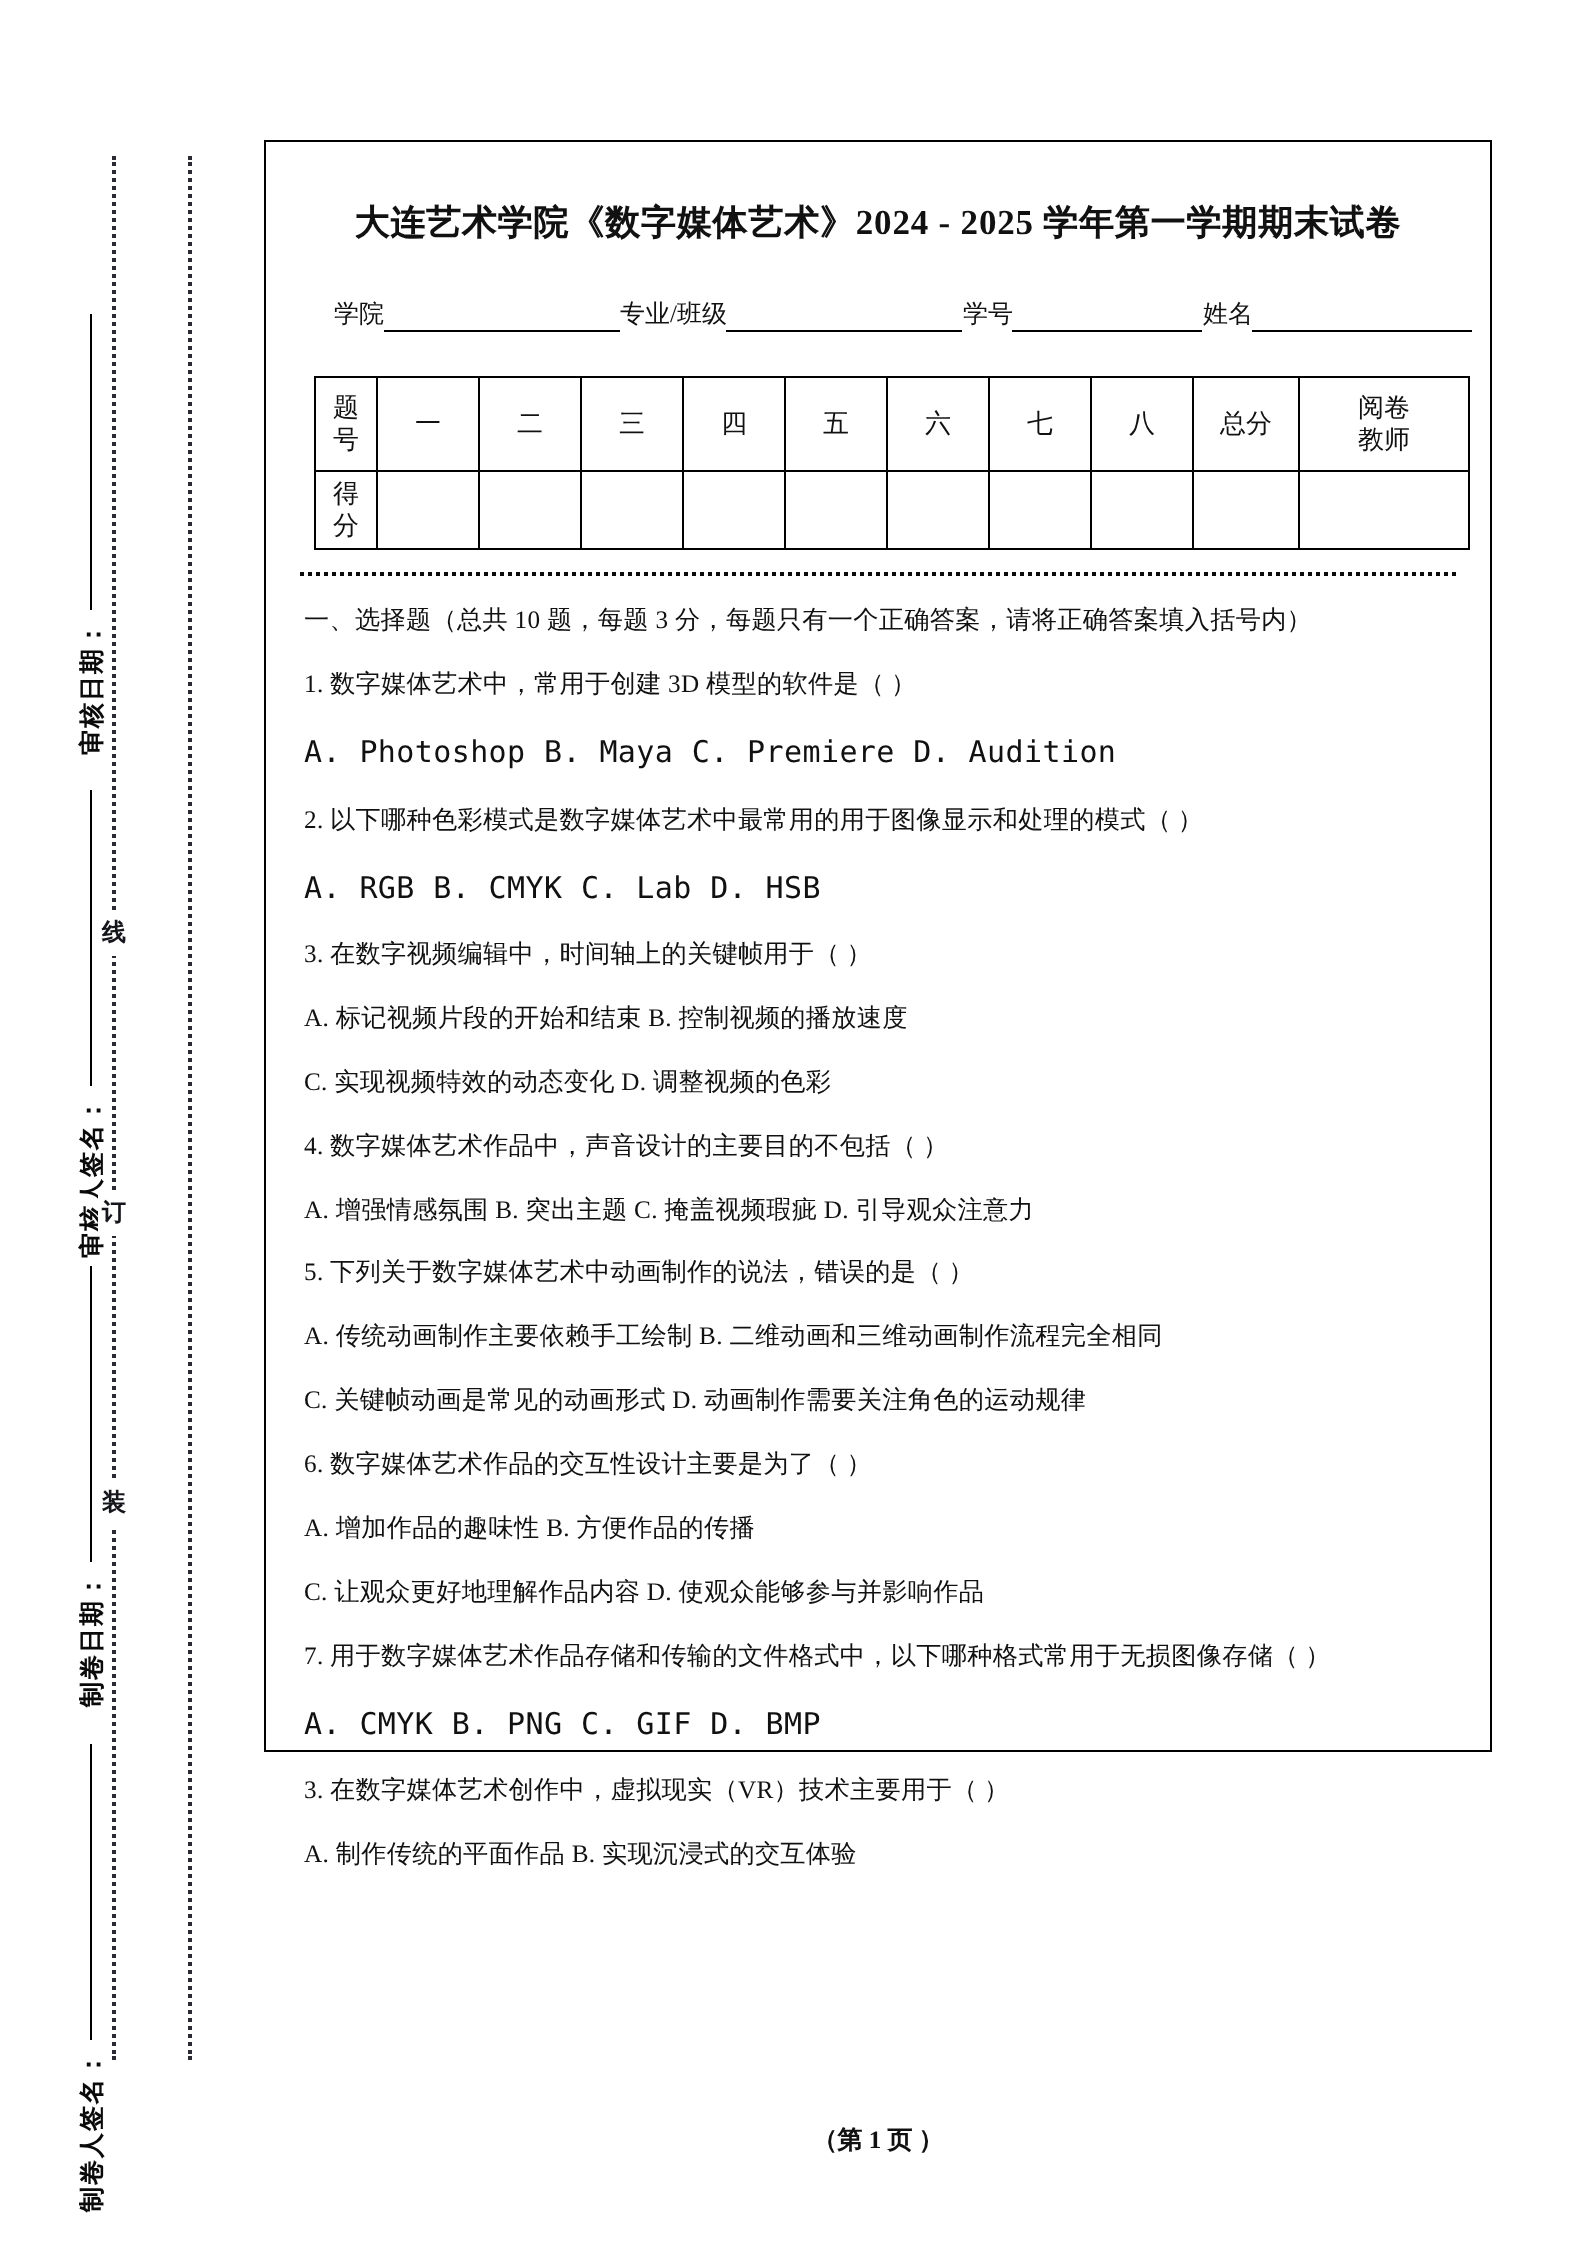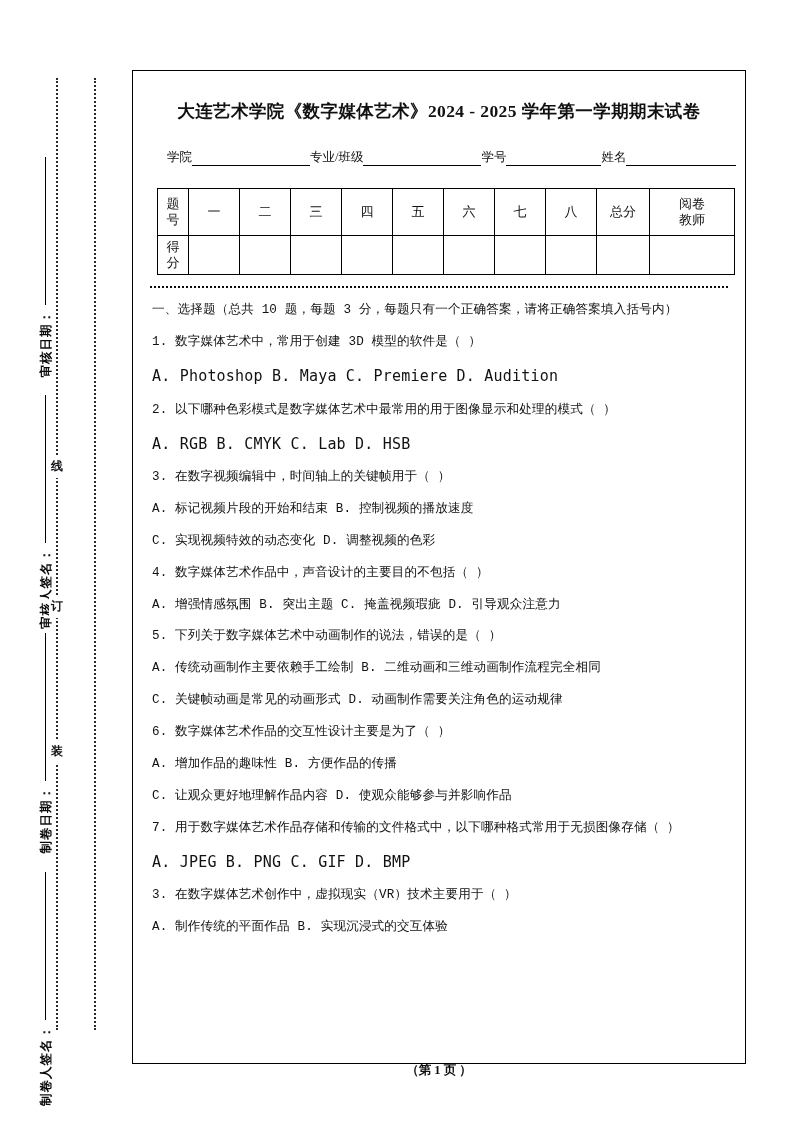--- a/index.html
+++ b/index.html
@@ -64,21 +64,21 @@
     padding: 3px 0;
     color: #15151c;
   }
 
   
   .sheet-frame {
     position: absolute;
     left: 132px;
     top: 70px;
     width: 614px;
-    height: 994px;
+    height: 806px;
     border: 1.6px solid #000;
     box-sizing: border-box;
   }
 
   .sheet-inner {
     position: absolute;
     left: 16px;
     top: 12px;
     right: 16px;
     bottom: 8px;
@@ -146,21 +146,21 @@
 
   
   .qbody {
     margin: 13px 3px 0 3px;
   }
   .ln {
     font-size: 12.6px;
     line-height: 1.5;
     margin: 0 0 13px 0;
     text-align: justify;
-    font-family: Liberation Mono, monospace;
+    font-family: Liberation Serif, serif;
     letter-spacing: 0.15px;
   }
   .ln.mono {
     font-family: "DejaVu Sans Mono", "Liberation Mono", monospace;
     font-size: 15px;
     letter-spacing: 0.2px;
   }
 
   
   .page-footer {
@@ -274,21 +274,21 @@
 
       <p class="ln">5. 下列关于数字媒体艺术中动画制作的说法，错误的是（  ）</p>
       <p class="ln">A. 传统动画制作主要依赖手工绘制  B. 二维动画和三维动画制作流程完全相同</p>
       <p class="ln">C. 关键帧动画是常见的动画形式  D. 动画制作需要关注角色的运动规律</p>
 
       <p class="ln">6. 数字媒体艺术作品的交互性设计主要是为了（  ）</p>
       <p class="ln">A. 增加作品的趣味性  B. 方便作品的传播</p>
       <p class="ln">C. 让观众更好地理解作品内容  D. 使观众能够参与并影响作品</p>
 
       <p class="ln">7. 用于数字媒体艺术作品存储和传输的文件格式中，以下哪种格式常用于无损图像存储（  ）</p>
-      <p class="ln mono">A. JPEG  B. PNG  C. GIF  D. BMP</p>
+      <p class="ln mono">A. CMYK  B. PNG  C. GIF  D. BMP</p>
 
       <p class="ln">3. 在数字媒体艺术创作中，虚拟现实（VR）技术主要用于（  ）</p>
       <p class="ln">A. 制作传统的平面作品  B. 实现沉浸式的交互体验</p>
 
     </div>
   </div>
 </div>
 
 <div class="page-footer">（第 1 页 ）</div>
 

